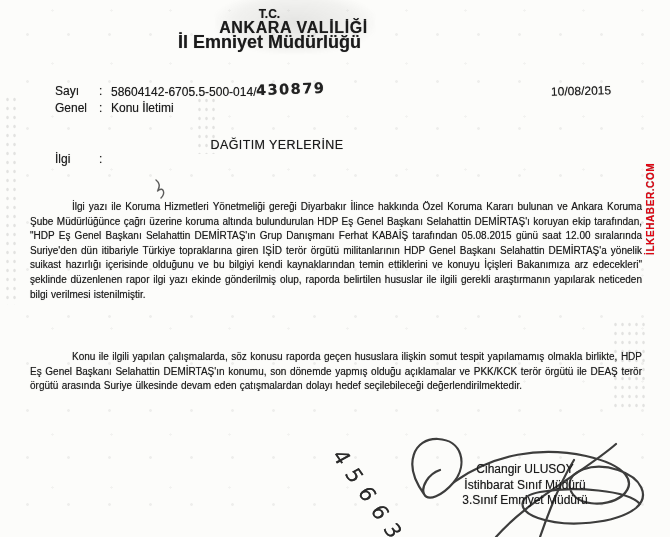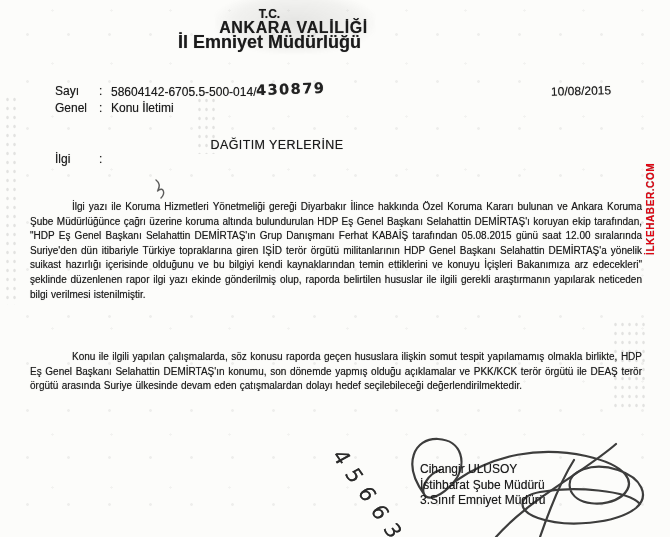--- a/index.html
+++ b/index.html
@@ -55,22 +55,22 @@
   .ref .colon{width:12px;}
   .para{
     position:absolute;left:30px;width:612px;z-index:2;
     font-size:10px;line-height:14.6px;text-align:justify;text-indent:42px;
     word-spacing:.5px;
   }
   .p1{top:200px;}
   .p2{top:350px;}
   .closing{position:absolute;left:62px;top:426px;z-index:2;font-size:12px;}
   .sign-block{
-    position:absolute;left:420px;top:462px;width:230px;z-index:2;
-    text-align:left;font-size:12px;line-height:15.5px;
+    position:absolute;left:410px;top:462px;width:230px;z-index:2;
+    text-align:center;font-size:12px;line-height:15.5px;
   }
   .sign-block .nm{font-size:12px;}
   .sig-svg{position:absolute;left:388px;top:430px;z-index:3;pointer-events:none;}
   .paraph-svg{position:absolute;left:150px;top:178px;z-index:3;pointer-events:none;}
   .hand-number{
     position:absolute;left:348px;top:446px;z-index:2;
     font-family:"DejaVu Sans", sans-serif;
     font-size:21px;letter-spacing:9px;color:#2a2a2a;
     transform:rotate(55deg) skewX(-6deg);transform-origin:0 0;
     text-shadow:0 0 .5px rgba(0,0,0,.6);
@@ -126,21 +126,21 @@
     <path d="M6,2 C14,8 4,16 9,12 C13,9 16,15 11,20" fill="none" stroke="#333" stroke-width="1.4" stroke-linecap="round" opacity=".8"></path>
   </svg>
 
   <div class="para p1">İlgi yazı ile Koruma Hizmetleri Yönetmeliği gereği Diyarbakır İlince hakkında Özel Koruma Kararı bulunan ve Ankara Koruma Şube Müdürlüğünce çağrı üzerine koruma altında bulundurulan HDP Eş Genel Başkanı Selahattin DEMİRTAŞ'ı koruyan ekip tarafından, "HDP Eş Genel Başkanı Selahattin DEMİRTAŞ'ın Grup Danışmanı Ferhat KABAİŞ tarafından 05.08.2015 günü saat 12.00 sıralarında Suriye'den dün itibariyle Türkiye topraklarına giren IŞİD terör örgütü militanlarının HDP Genel Başkanı Selahattin DEMİRTAŞ'a yönelik suikast hazırlığı içerisinde olduğunu ve bu bilgiyi kendi kaynaklarından temin ettiklerini ve konuyu İçişleri Bakanımıza arz edecekleri" şeklinde düzenlenen rapor ilgi yazı ekinde gönderilmiş olup, raporda belirtilen hususlar ile ilgili gerekli araştırmanın yapılarak neticeden bilgi verilmesi istenilmiştir.</div>
 
   <div class="para p2">Konu ile ilgili yapılan çalışmalarda, söz konusu raporda geçen hususlara ilişkin somut tespit yapılamamış olmakla birlikte, HDP Eş Genel Başkanı Selahattin DEMİRTAŞ'ın konumu, son dönemde yapmış olduğu açıklamalar ve PKK/KCK terör örgütü ile DEAŞ terör örgütü arasında Suriye ülkesinde devam eden çatışmalardan dolayı hedef seçilebileceği değerlendirilmektedir.</div>
 
 
   <div class="sign-block">
     <div class="nm">Cihangir ULUSOY</div>
-    <div>İstihbarat Şube Müdürü</div>
+    <div>İstihbarat Sınıf Müdürü</div>
     <div>3.Sınıf Emniyet Müdürü</div>
   </div>
 
   <svg class="sig-svg" width="282" height="107" viewBox="0 0 282 107">
     <g fill="none" stroke="#1c1c1c" stroke-width="2.2" stroke-linecap="round" opacity=".85">
       <path d="M36,64 C14,34 26,8 50,9 C74,10 80,34 66,52 C54,66 40,72 36,64 C33,57 40,44 52,40"></path>
       <path d="M66,52 C106,24 152,16 198,26 C238,35 250,52 234,66 C218,78 186,76 182,58 C178,40 206,32 230,40 C254,48 262,66 248,78 C228,94 178,98 150,88 C128,80 130,66 152,62 C186,56 240,60 252,74"></path>
       <path d="M228,14 C196,42 140,70 108,107"></path>
       <path d="M152,107 C160,84 172,52 186,30"></path>
     </g>

